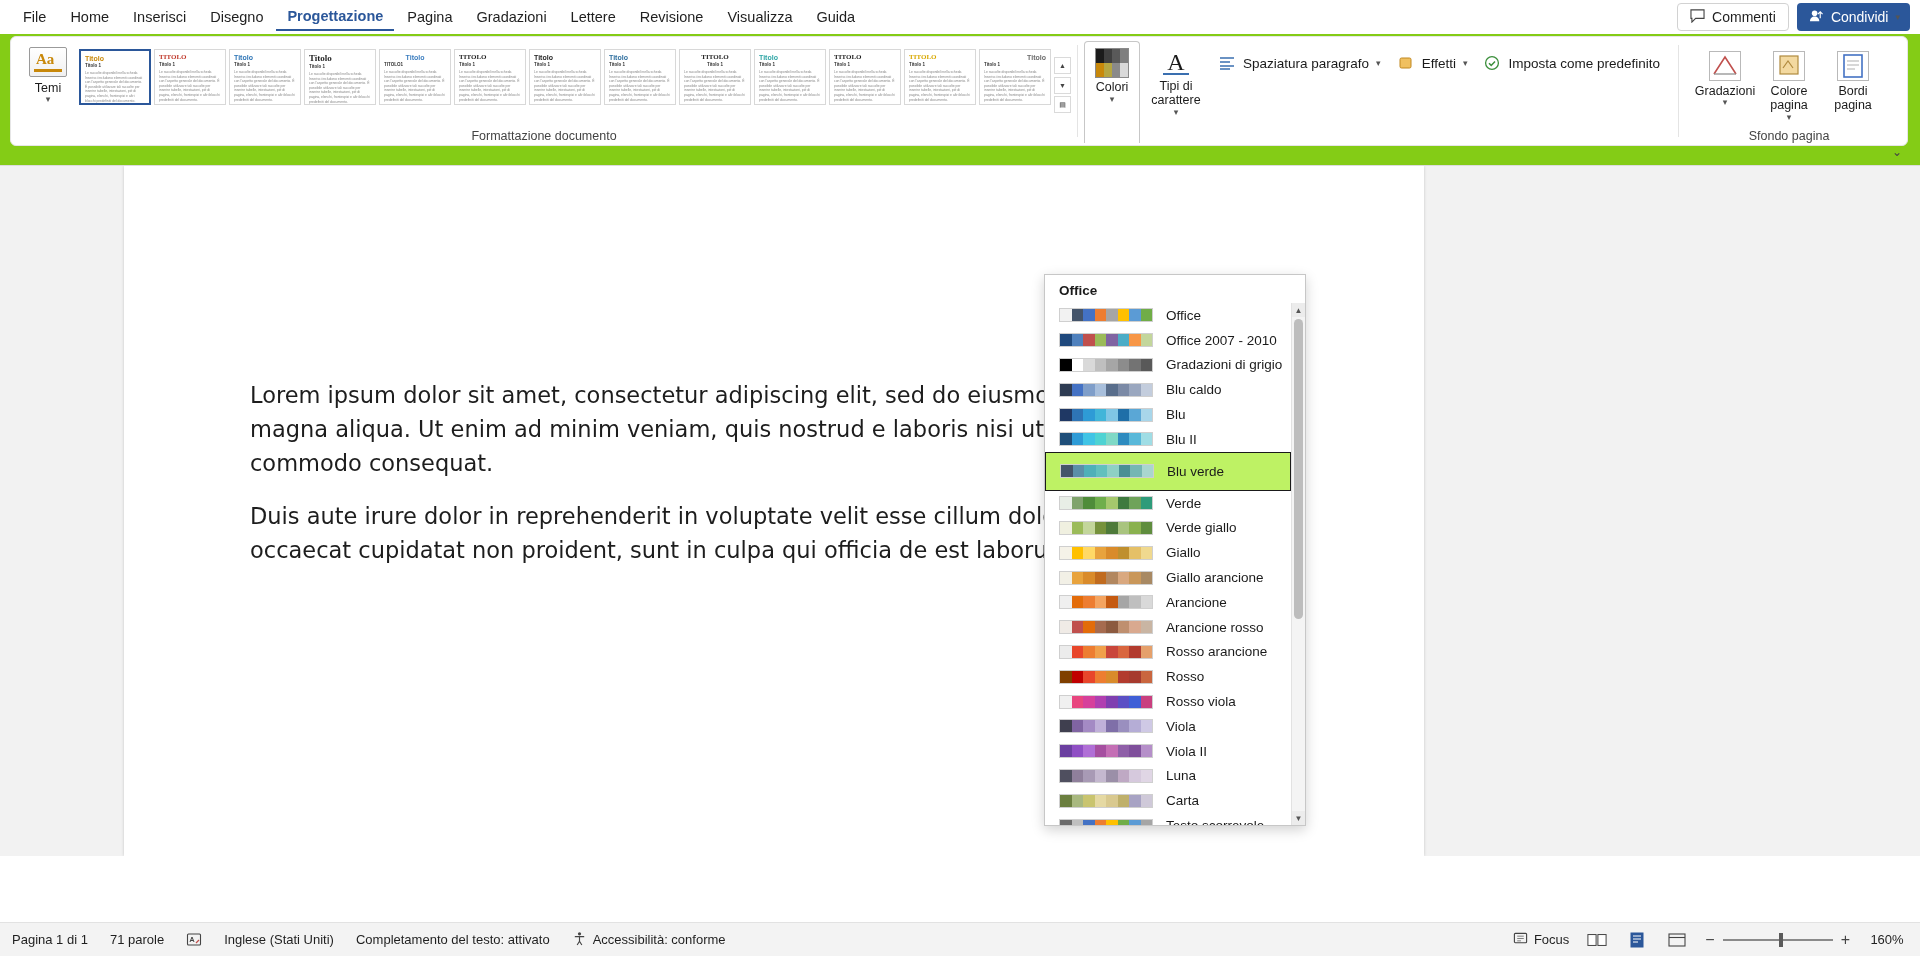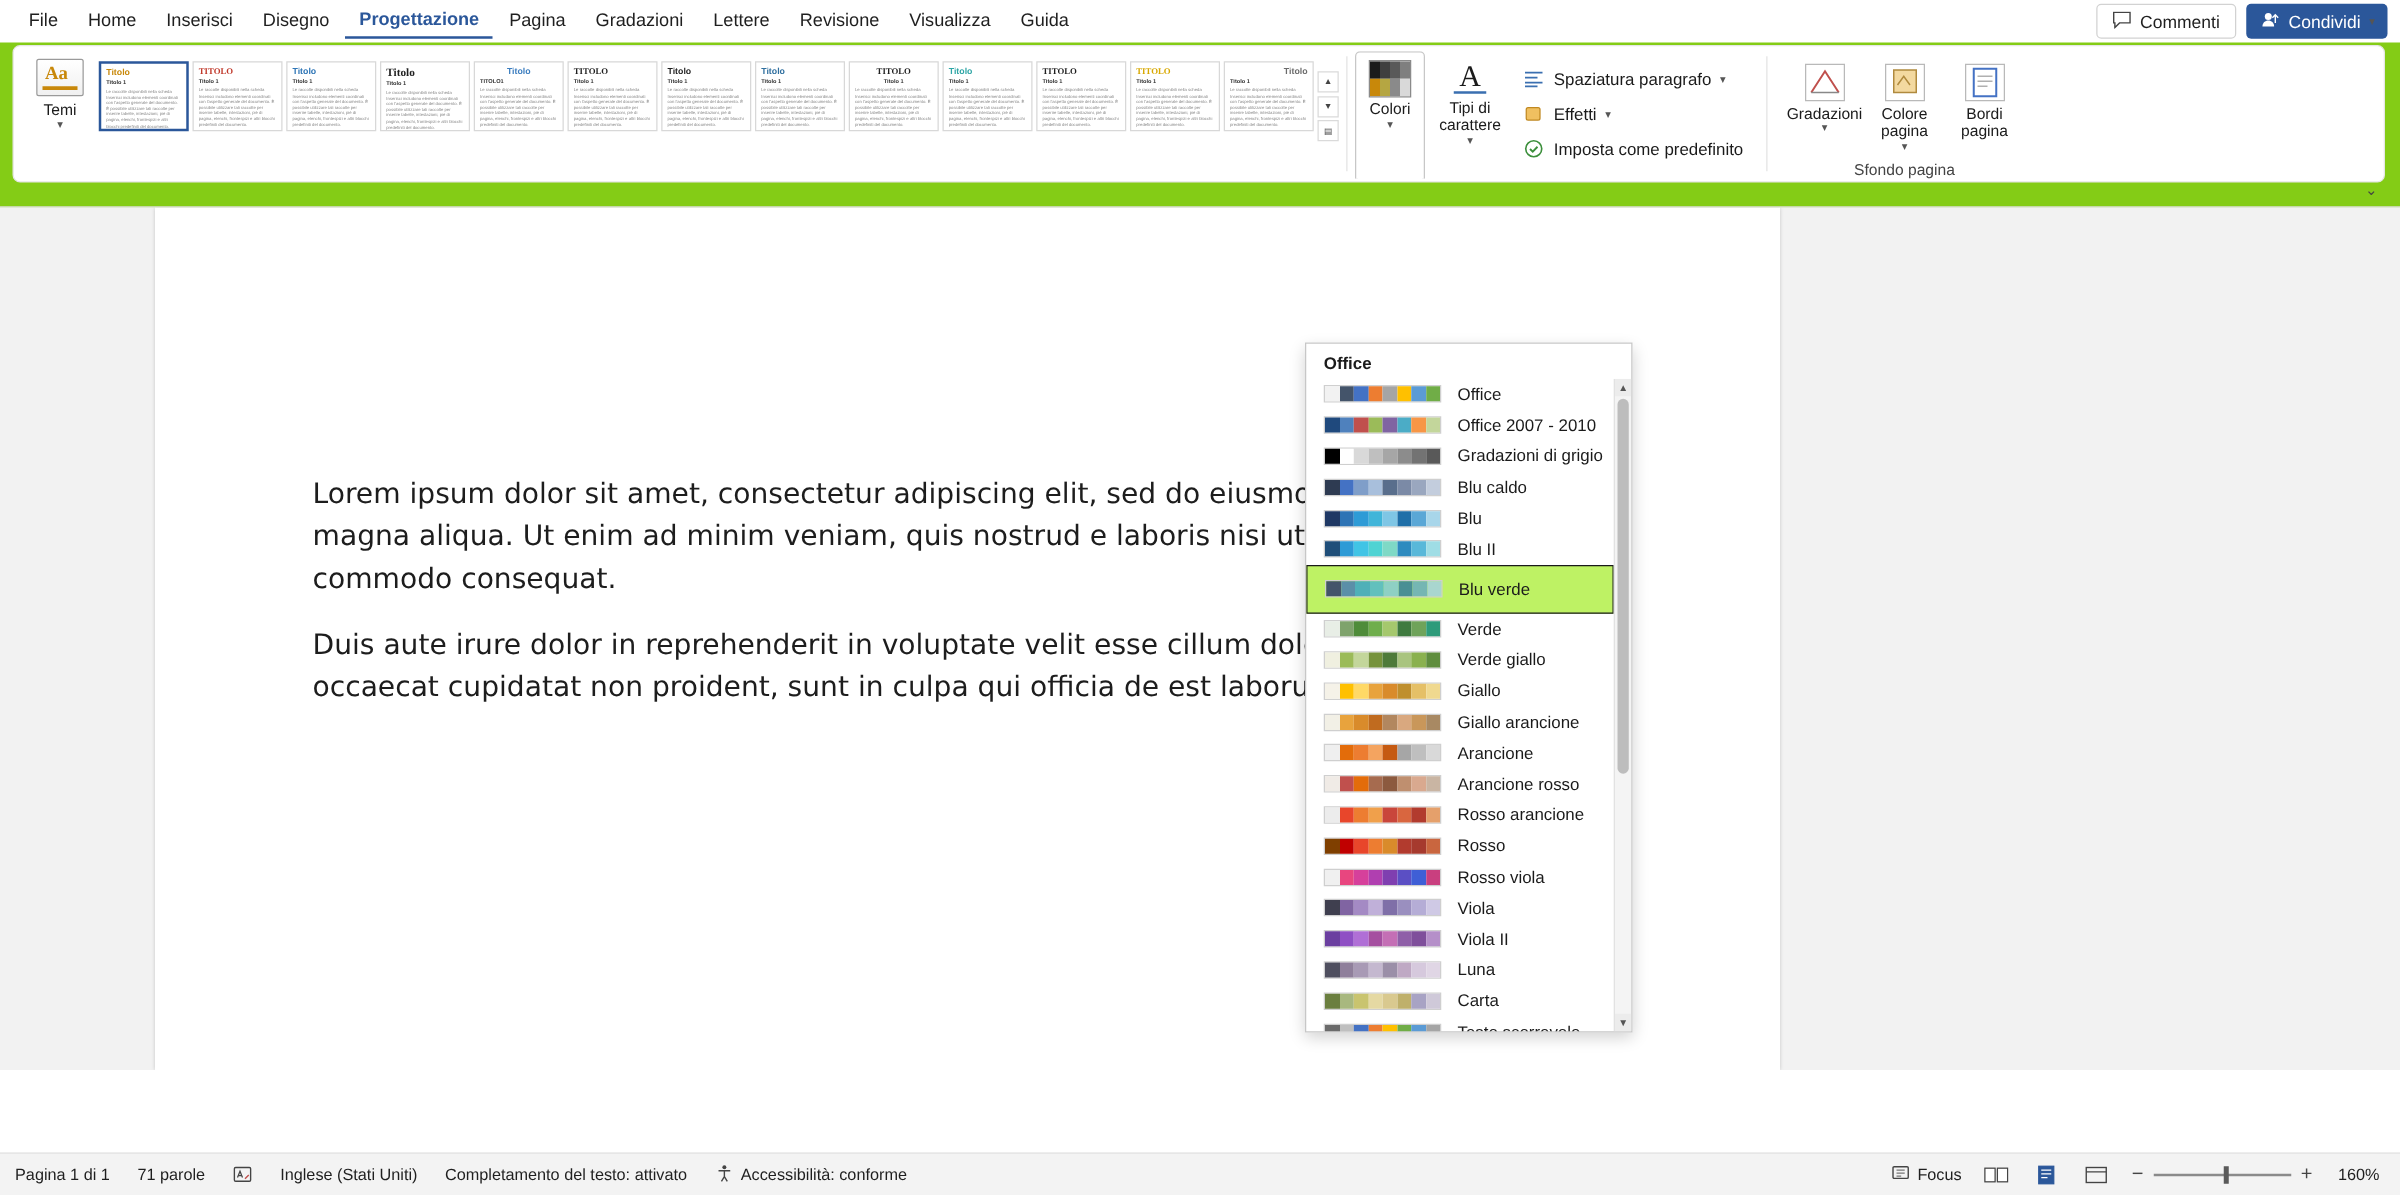--- a/index.html
+++ b/index.html
@@ -227,21 +227,21 @@
   .btn-label {
     font-size: 12.5px;
     text-align: center;
     line-height: 1.1;
     margin-top: 3px;
   }
 
   
   .cmd-col {
     display: flex;
-    flex-direction: column;
+    flex-direction: row;
     justify-content: flex-end;
     padding: 10px 6px 0 8px;
     gap: 4px;
   }
   .cmd {
     display: flex;
     align-items: center;
     gap: 7px;
     font-size: 13.5px;
     padding: 3px 6px;
@@ -564,20 +564,21 @@
           <div class="t-sub">Titolo 1</div>
           <div class="t-body">Le raccolte disponibili nella scheda Inserisci includono elementi coordinati con l'aspetto generale del documento. È possibile utilizzare tali raccolte per inserire tabelle, intestazioni, piè di pagina, elenchi, frontespizi e altri blocchi predefiniti del documento.</div>
         </div>
 
         <div class="gallery-scroll">
           <div class="gs-btn">▲</div>
           <div class="gs-btn">▼</div>
           <div class="gs-btn">▤</div>
         </div>
       </div>
+      <div class="group-label" style="left:0;right:0;bottom:2px;">Formattazione documento</div>
     </div>
 
     <div class="group-sep"></div>
 
     <div class="group" style="flex: 0 0 292px; flex-direction: row; align-items: flex-start;">
       <div class="big-btn open">
         <div class="colori-swatch">
           <span style="background:#1b1b1b"></span>
             <span style="background:#3f3f3f"></span>
             <span style="background:#595959"></span>

